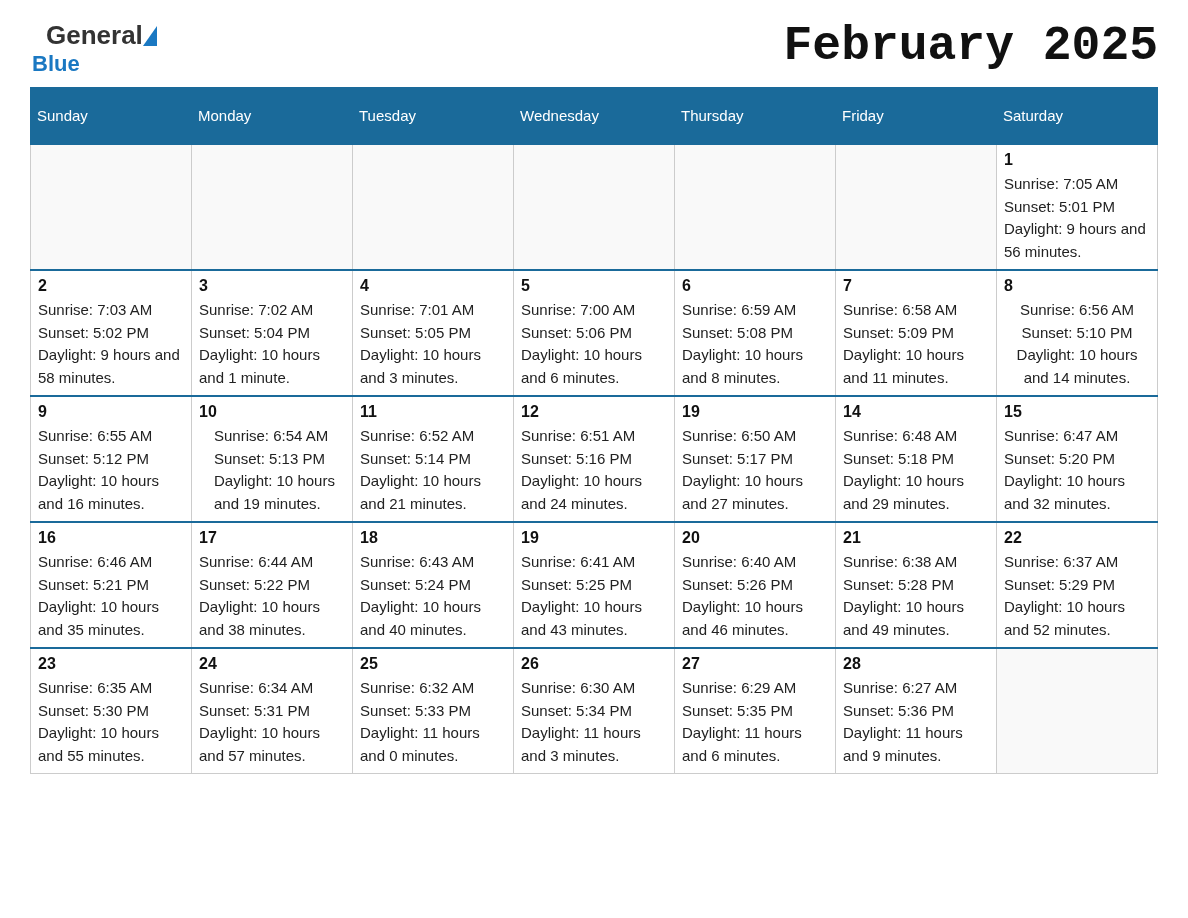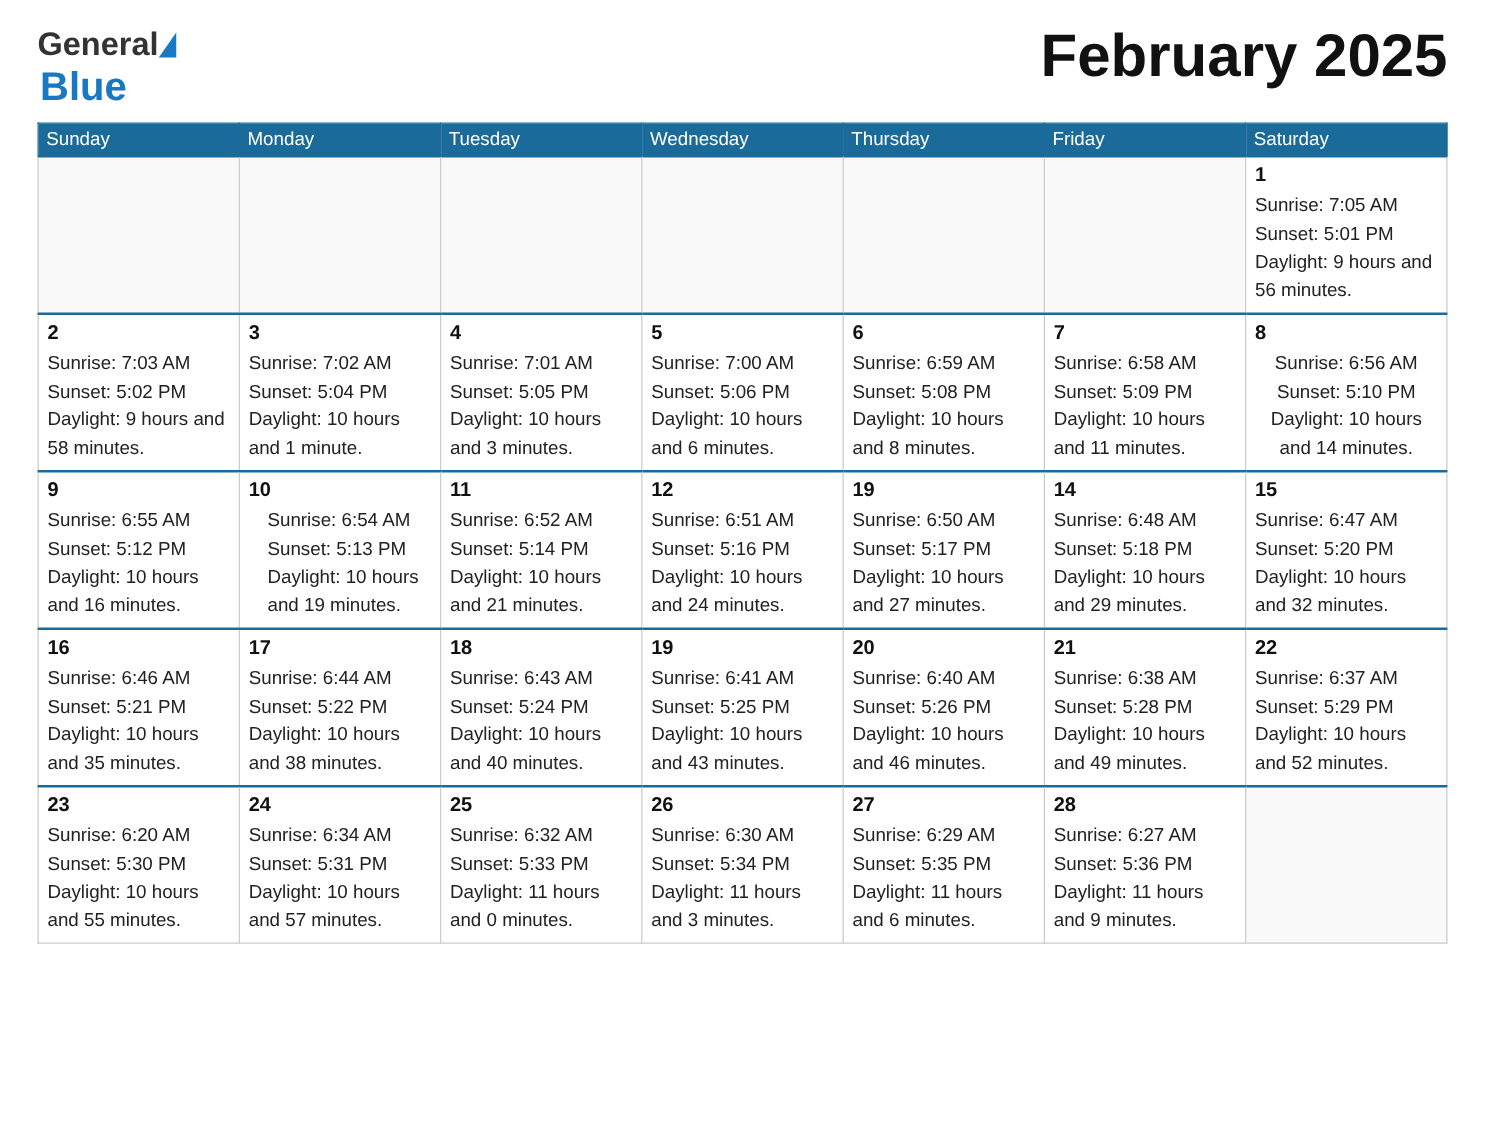--- a/index.html
+++ b/index.html
@@ -11,47 +11,49 @@
       min-height: 918px;
     }
     .header {
       display: flex;
       justify-content: space-between;
       align-items: flex-start;
       margin-bottom: 10px;
     }
     .logo-general {
       color: #333;
+      margin-left: 16px;
     }
     .logo-blue {
       color: #1a78c2;
     }
     .title-block {
       text-align: right;
     }
     .month-title {
       font-size: 48px;
       font-weight: bold;
       color: #111;
       line-height: 1.1;
+      font-family: Liberation Mono, monospace;
     }
     .location {
       font-size: 20px;
       color: #333;
       margin-top: 4px;
     }
     .calendar {
       width: 100%;
       border-collapse: collapse;
       margin-top: 10px;
     }
     .calendar th {
       background-color: #1a6a9a;
       color: #fff;
-      padding: 4px 6px;
+      padding: 19px 6px;
       text-align: left;
       font-size: 15px;
       font-weight: normal;
       border: 1px solid #1a6a9a;
     }
     .calendar td {
       vertical-align: top;
       padding: 6px 7px;
       border: 1px solid #ccc;
       border-top: 2px solid #1a6a9a;
@@ -96,21 +98,21 @@
 </head>
 <body>
 
 <div class="header">
   <div class="logo-wrapper">
     <div class="logo-line1">
       <span class="logo-general" style="font-size:26px;font-weight:bold;color:#333;font-family:Arial,sans-serif;">General</span>
       <span class="arrow-shape"></span>
     </div>
     <div>
-      <span class="logo-blue" style="font-size:32px;font-weight:bold;color:#1a78c2;font-family:Arial,sans-serif;margin-left:2px;">Blue</span>
+      <span class="logo-blue" style="font-size:22px;font-weight:bold;color:#1a78c2;font-family:Arial,sans-serif;margin-left:2px;">Blue</span>
     </div>
   </div>
   <div class="title-block">
     <div class="month-title">February 2025</div>
   </div>
 </div>
 
 <table class="calendar">
   <thead>
     <tr>
@@ -266,21 +268,21 @@
         <td>
           <div class="day-number">22</div>
           <div class="day-info" style="white-space: pre-line;">Sunrise: 6:37 AM
 Sunset: 5:29 PM
 Daylight: 10 hours and 52 minutes.</div>
         </td>
       </tr>
       <tr>
         <td>
           <div class="day-number">23</div>
-          <div class="day-info" style="white-space: pre-line;">Sunrise: 6:20 AM
+          <div class="day-info" style="white-space: pre-line;">Sunrise: 6:35 AM
 Sunset: 5:30 PM
 Daylight: 10 hours and 55 minutes.</div>
         </td>
         <td>
           <div class="day-number">24</div>
           <div class="day-info" style="white-space: pre-line;">Sunrise: 6:34 AM
 Sunset: 5:31 PM
 Daylight: 10 hours and 57 minutes.</div>
         </td>
         <td>

